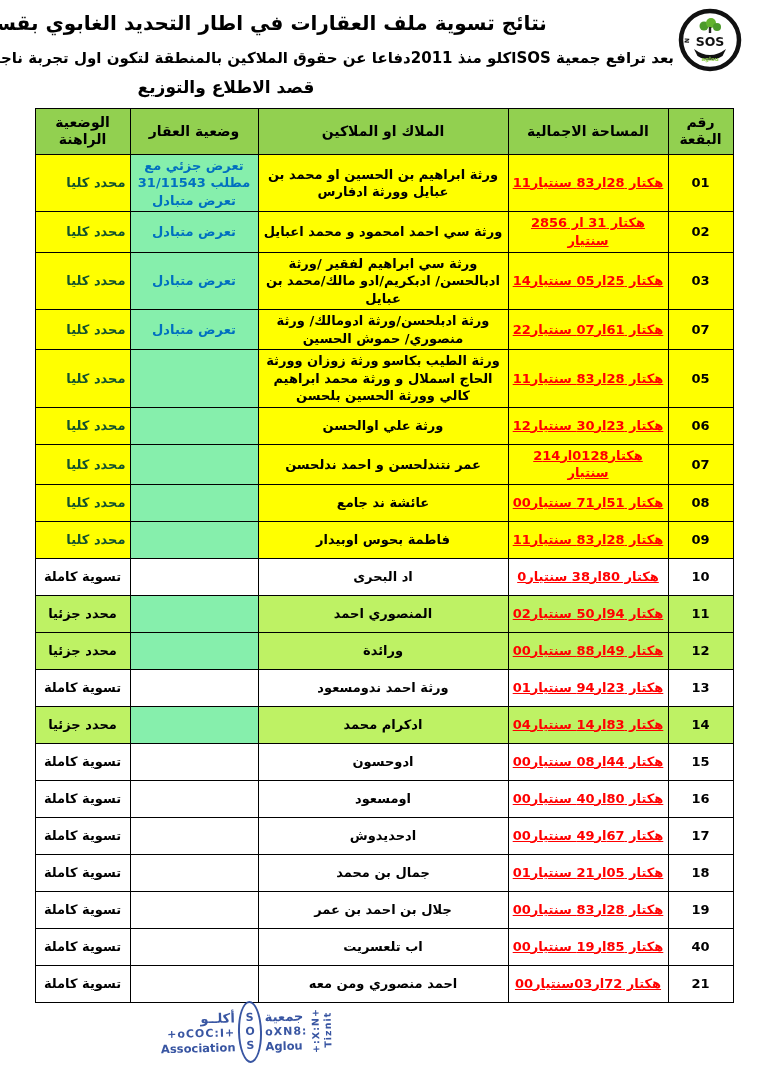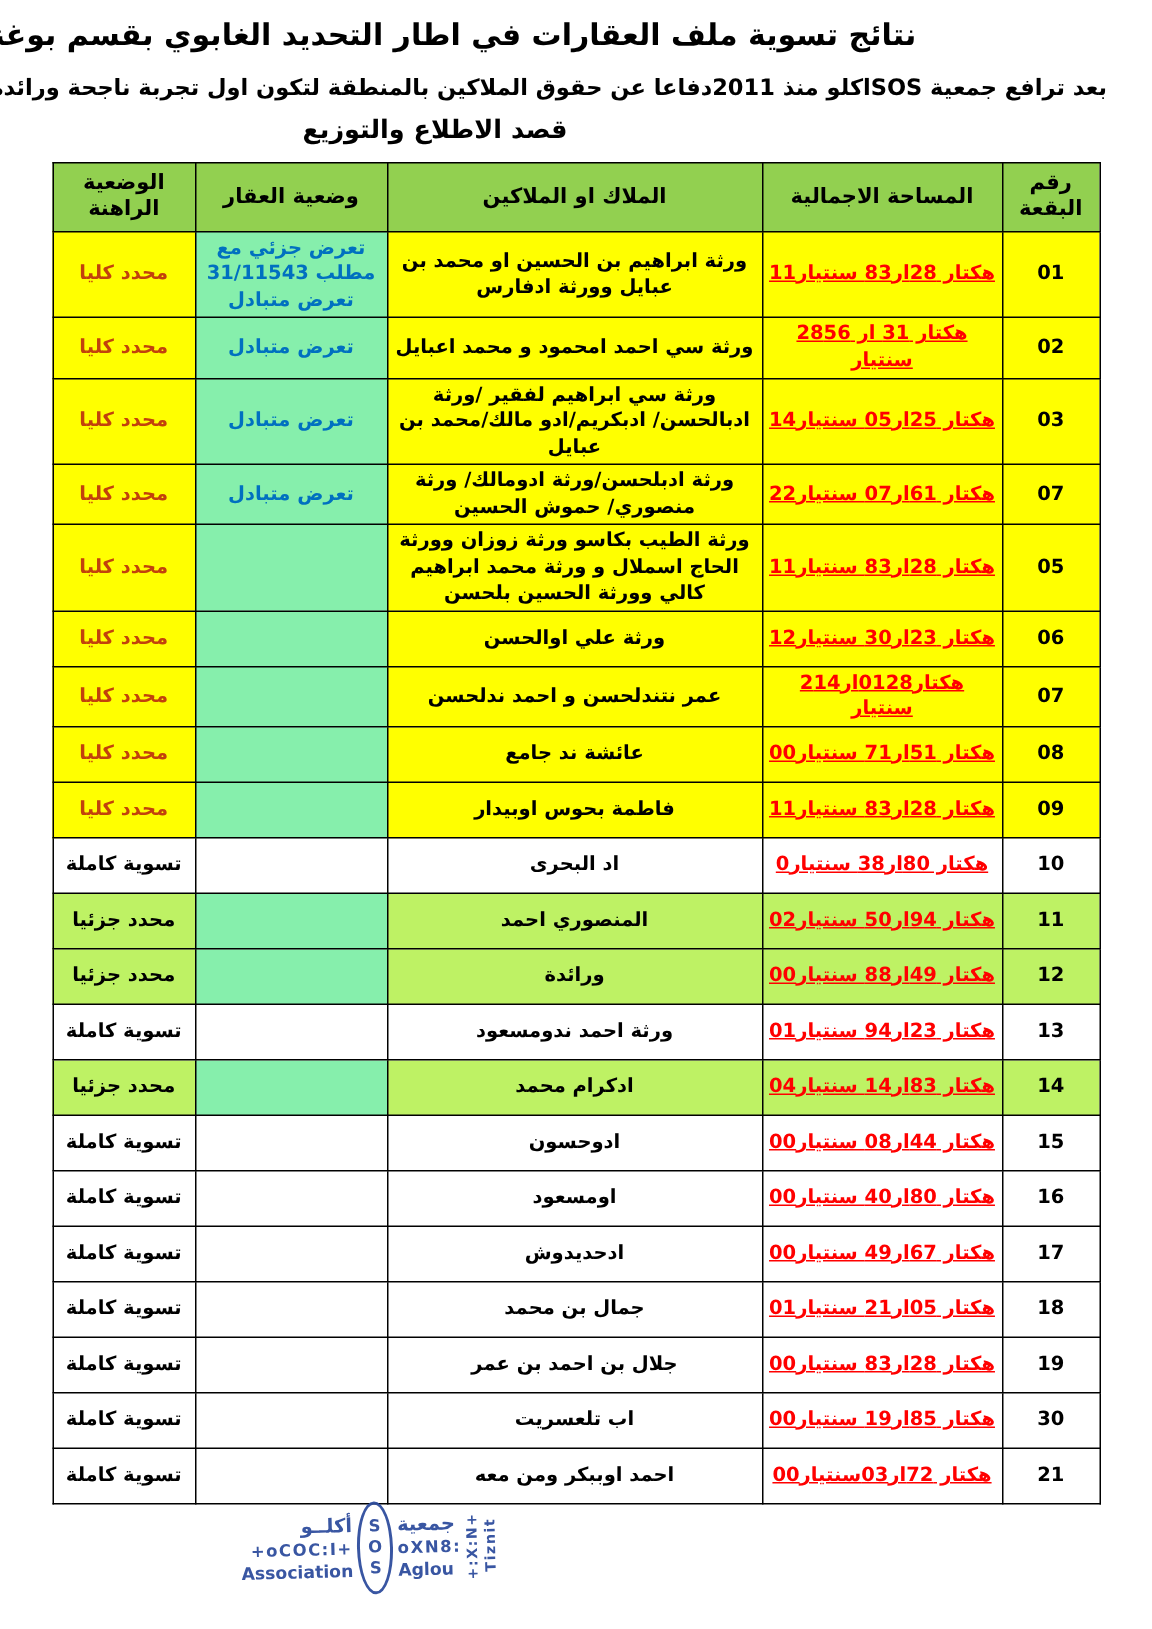--- a/index.html
+++ b/index.html
@@ -20,21 +20,21 @@
   table.main { border-collapse:collapse; table-layout:fixed; width:698px; margin:8px auto 0 auto; }
   table.main th, table.main td { border:1.5px solid #000; vertical-align:middle; text-align:center; padding:2px 4px; }
   table.main th { background:#92D050; font-size:14px; height:46px; line-height:1.25; }
   table.main td { height:37px; font-size:13px; line-height:1.35; background:#fff; }
   td.col-num { font-size:14px; }
   td.col-area { color:#FF0000; direction:ltr; font-size:12.5px;text-decoration:underline; }
   td.col-property { color:#0070C0; font-size:12px; }
   tr.bg-yellow td { background:#FFFF00; }
   tr.bg-blue   td { background:#bef264; }
   tr.bg-yellow td.col-property, tr.bg-blue td.col-property { background:#86efac; }
-  tr.bg-yellow td.col-status { color:#c2410c; }
+  tr.bg-yellow td.col-status { color:#14532d;text-align:right; }
   
   .stamp {
     position:absolute; left:138px; top:990px; width:218px; height:84px;
     color:#2F4D9E; direction:ltr; display:flex; align-items:center; justify-content:center;
     gap:3px; transform:rotate(-1.5deg); opacity:0.95; font-weight:bold; pointer-events:none;
   }
   .stamp-col { display:flex; flex-direction:column; line-height:1.25; }
   .stamp-left  { text-align:right; }
   .stamp-right { text-align:left; }
   .stamp-col .ar  { font-size:13px; }
@@ -50,20 +50,38 @@
   
   .logo svg { display:block; }
 </style>
 </head>
 <body>
 
 <div class="doc">
 
   <div class="header">
 
+    <div class="logo">
+      <svg viewBox="0 0 64 64" width="64" height="64">
+        <circle cx="32" cy="32" r="29" fill="#ffffff" stroke="#111111" stroke-width="4.5"></circle>
+        <defs>
+          <path id="arcTa" d="M 11,34 A 21,21 0 0 1 53,34"></path>
+        </defs>
+        <text font-size="6.2" fill="#111" font-family="DejaVu Sans, sans-serif" font-weight="bold">
+          <textPath href="#arcTa" startOffset="6%">ASSOCIATION</textPath>
+        </text>
+        <circle cx="26" cy="18" r="4.5" fill="#4C9A2A"></circle>
+        <circle cx="33" cy="15" r="5" fill="#63B32E"></circle>
+        <circle cx="39" cy="19" r="4" fill="#4C9A2A"></circle>
+        <rect x="30.8" y="19" width="2.4" height="6" fill="#222"></rect>
+        <text x="32" y="37.5" text-anchor="middle" font-size="12.5" font-weight="bold" fill="#111" font-family="DejaVu Sans, sans-serif">SOS</text>
+        <path d="M16,41 q16,12 32,0 l-3.5,7 q-12.5,8 -25,0 z" fill="#111"></path>
+        <text x="32" y="52.5" text-anchor="middle" font-size="5.5" fill="#92D050" font-family="DejaVu Sans, sans-serif">aglou</text>
+      </svg>
+    </div>
 
     <div class="titles">
       <div class="t1">نتائج تسوية ملف العقارات في اطار التحديد الغابوي بقسم بوغنجة</div>
       <div class="t2">بعد ترافع جمعية SOSاكلو  منذ 2011دفاعا عن حقوق الملاكين بالمنطقة لتكون اول تجربة ناجحة ورائدة  على الصعيد الوطني</div>
       <div class="t3">قصد الاطلاع والتوزيع</div>
     </div>
 
   </div>
 
   <table class="main">
@@ -211,30 +229,30 @@
       <td class="col-status">تسوية كاملة</td>
     </tr>
         <tr class="bg-white">
       <td class="col-num">19</td>
       <td class="col-area">00هكتار 28ار83 سنتيار</td>
       <td class="col-owners">جلال بن احمد بن عمر</td>
       <td class="col-property"></td>
       <td class="col-status">تسوية كاملة</td>
     </tr>
         <tr class="bg-white">
-      <td class="col-num">30</td>
+      <td class="col-num">40</td>
       <td class="col-area">00هكتار 85ار19 سنتيار</td>
       <td class="col-owners">اب تلعسريت</td>
       <td class="col-property"></td>
       <td class="col-status">تسوية كاملة</td>
     </tr>
         <tr class="bg-white">
       <td class="col-num">21</td>
       <td class="col-area">00هكتار 72ار03سنتيار</td>
-      <td class="col-owners">احمد اوببكر ومن معه</td>
+      <td class="col-owners">احمد منصوري ومن معه</td>
       <td class="col-property"></td>
       <td class="col-status">تسوية كاملة</td>
     </tr>
       </tbody>
   </table>
 
   <div class="stamp">
     <div class="stamp-col stamp-left">
       <span class="ar">أكلــو</span>
       <span class="tif">+oCOC:I+</span>

